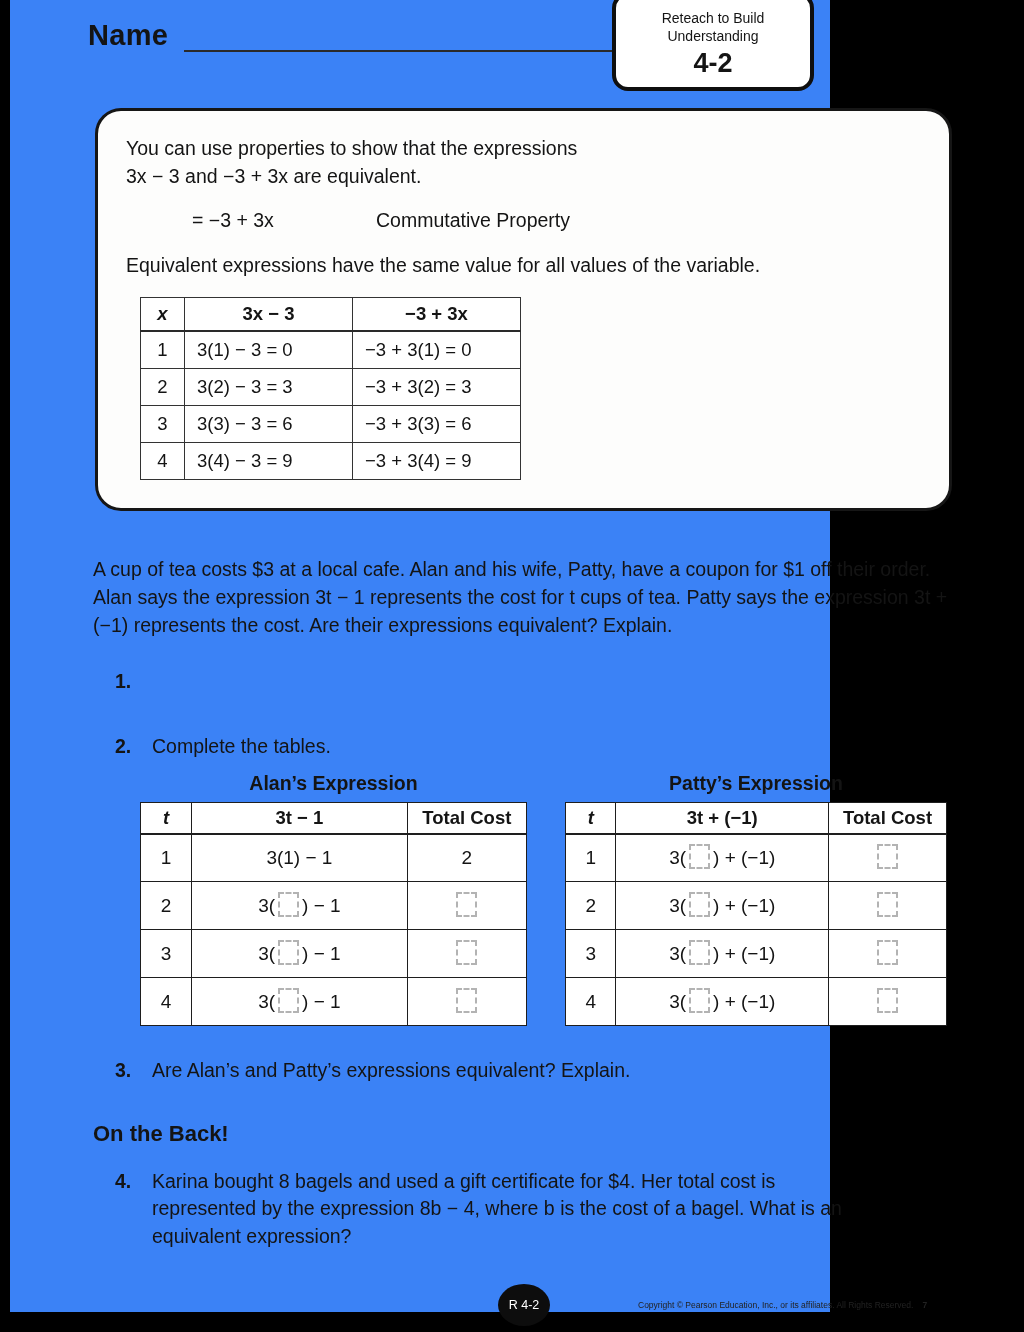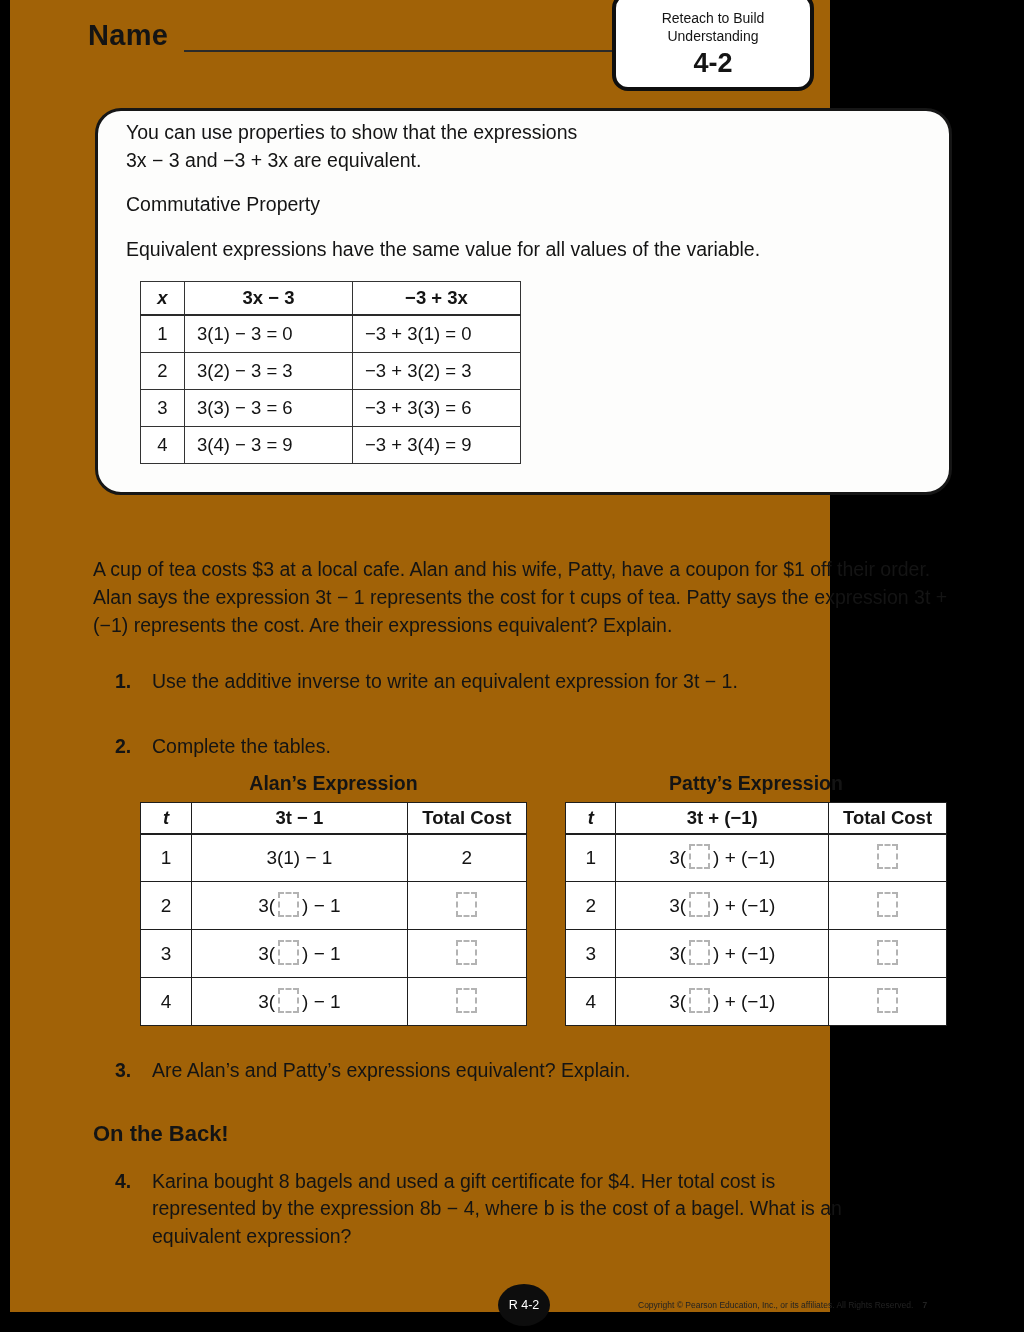--- a/index.html
+++ b/index.html
@@ -7,21 +7,21 @@
   body {
     position:relative;
     background:#000;
     font-family:"Liberation Sans", sans-serif;
     color:#141414;
     overflow:hidden;
   }
   .page {
     position:absolute; left:10px; top:0;
     width:820px; height:1312px;
-    background:#a16207;
+    background:#3b82f6;
   }
 
   
   .name-row {
     position:absolute; top:16px; left:78px;
     width:625px; display:flex; align-items:flex-end;
   }
   .name-label { font-size:29px; font-weight:700; letter-spacing:0.3px; }
   .name-line { flex:1; border-bottom:2px solid #2a2a2a; margin-left:16px; height:36px; }
 
@@ -32,21 +32,21 @@
     padding:14px 6px 8px;
   }
   .badge-line { font-size:14px; line-height:1.25; }
   .badge-code { font-size:27px; font-weight:bold; margin-top:3px; }
 
   
   .reteach-box {
     position:absolute; top:108px; left:85px; width:857px;
     border:3.5px solid #161616; border-radius:26px;
     background:#fdfdfc;
-    padding:8px 28px 28px;
+    padding:24px 28px 28px;
   }
   .intro-line { font-size:19.5px; line-height:1.42; }
   .steps { margin-top:16px; }
   .step { display:flex; font-size:19.5px; line-height:1.5; }
   .step-expr { width:250px; }
   .step-expr.indent { padding-left:66px; }
   .note { margin-top:18px; font-size:19.5px; }
 
   .mini-table { margin-top:20px; margin-left:14px; border-collapse:collapse; background:#fff; }
   .mini-table th, .mini-table td { border:1.6px solid #333; font-size:18.5px; }
@@ -118,20 +118,21 @@
     <div class="badge-line">Understanding</div>
     <div class="badge-code">4-2</div>
   </div>
 
   <div class="reteach-box">
     <div class="intro-line">You can use properties to show that the expressions</div>
     <div class="intro-line">3x − 3 and −3 + 3x are equivalent.</div>
 
     <div class="steps">
       <div class="step">
+        <span class="step-expr indent">= −3 + 3x</span>
         <span class="step-reason">Commutative Property</span>
       </div>
     </div>
 
     <div class="note">Equivalent expressions have the same value for all values of the variable.</div>
 
     <table class="mini-table">
       <thead>
         <tr>
           <th class="col-x c italic">x</th>
@@ -161,21 +162,20 @@
           <td>−3 + 3(4) = 9</td>
         </tr>
       </tbody>
     </table>
   </div>
 
   <div class="problem">A cup of tea costs $3 at a local cafe. Alan and his wife, Patty, have a coupon for $1 off their order. Alan says the expression 3t − 1 represents the cost for t cups of tea. Patty says the expression 3t + (−1) represents the cost. Are their expressions equivalent? Explain.</div>
 
   <div class="question" id="q1">
     <span class="q-num">1.</span>
-    <span class="q-text">Use the additive inverse to write an equivalent expression for 3t − 1.</span>
   </div>
   <div class="question" id="q2">
     <span class="q-num">2.</span>
     <span class="q-text">Complete the tables.</span>
   </div>
 
   <div class="tables-row">
 
     <div class="work-wrap" id="alan-wrap">
       <div class="table-title">Alan’s Expression</div>

